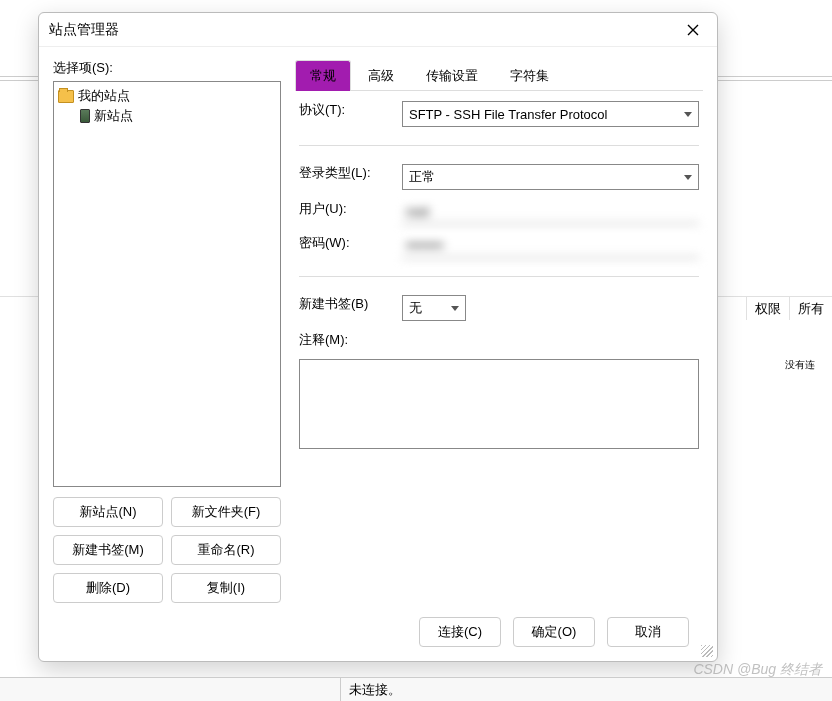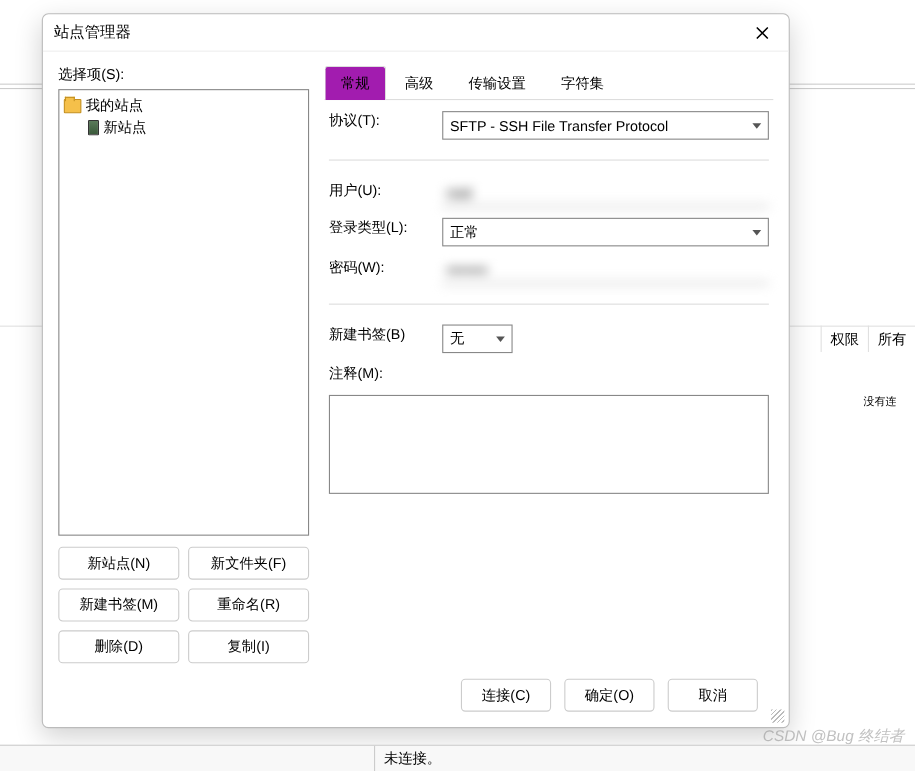--- a/index.html
+++ b/index.html
@@ -112,29 +112,29 @@
             <span class="lbl">协议(T):</span>
             <div class="select">
               <span>SFTP - SSH File Transfer Protocol</span>
               <span class="chevron"></span>
             </div>
           </div>
 
           <div class="hr"></div>
 
           <div class="row">
-            <span class="lbl">用户(U):</span>
-            <input class="underline-input blurred" value="root" style="">
-          </div>
-          <div class="row">
             <span class="lbl">登录类型(L):</span>
             <div class="select">
               <span>正常</span>
               <span class="chevron"></span>
             </div>
+          </div>
+          <div class="row">
+            <span class="lbl">用户(U):</span>
+            <input class="underline-input blurred" value="root" style="">
           </div>
           <div class="row">
             <span class="lbl">密码(W):</span>
             <input type="password" class="underline-input blurred" value="••••••••" style="">
           </div>
 
           <div class="hr"></div>
 
           <div class="row">
             <span class="lbl">新建书签(B)</span>

